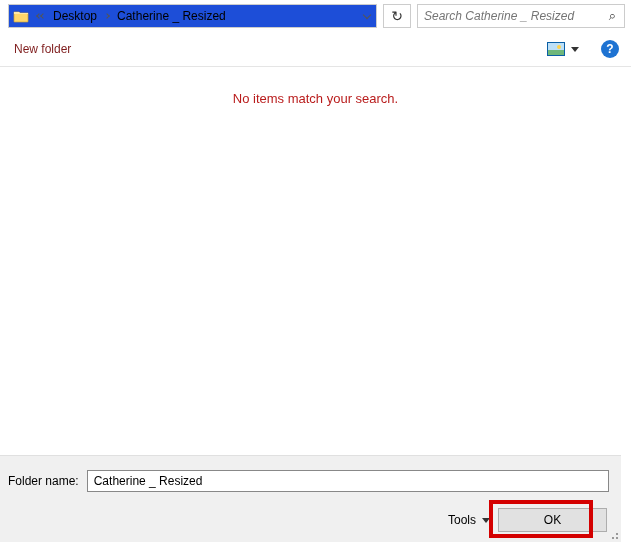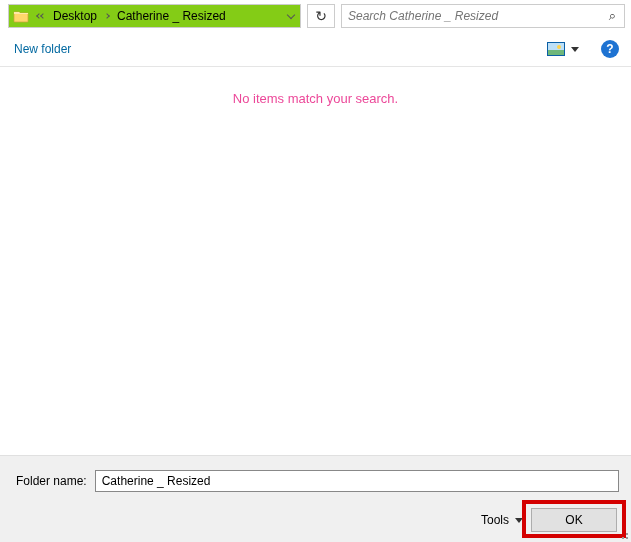--- a/index.html
+++ b/index.html
@@ -19,21 +19,21 @@
     align-items: center;
     padding: 4px 6px 4px 8px;
     gap: 6px;
   }
   .breadcrumb-box {
     flex: 1;
     display: flex;
     align-items: center;
     border: 1px solid #ccc;
     height: 24px;
-    background: #84cc16;
+    background: #1d4ed8;
   }
   .crumb-seg {
     display: flex;
     align-items: center;
     padding: 0 4px;
     height: 100%;
   }
   .folder-ico {
     width: 16px; height: 16px;
     display: inline-block;
@@ -58,21 +58,21 @@
   .refresh-btn {
     width: 28px; height: 24px;
     border: 1px solid #ccc;
     display: flex; align-items:center; justify-content:center;
     background:#fff;
   }
   .refresh-ico {
     font-size: 14px; line-height:1; color:#333;
   }
   .search-box {
-    width: 284px;
+    width: 208px;
     height: 24px;
     border: 1px solid #ccc;
     display: flex;
     align-items: center;
     background: #fff;
   }
   .search-box input {
     flex:1; border:none; outline:none;
     font-size:12px; font-style: italic; color:#555;
     padding: 0 6px;
@@ -80,21 +80,21 @@
   }
   .search-ico {
     padding: 0 8px; font-size:13px; color:#333;
   }
   .toolbar2 {
     display:flex; align-items:center;
     padding: 6px 12px;
     border-bottom: 1px solid #e5e5e5;
   }
   .new-folder {
-    color: #0369a1;
+    color: #7f1d1d;
     padding: 4px 2px;
   }
   .spacer { flex:1; }
   .view-btn {
     display:flex; align-items:center; gap:6px;
     padding: 2px 4px;
   }
   .pic-ico {
     width:18px; height:14px;
     border:1px solid #0a5fa5;
@@ -118,30 +118,30 @@
     display:flex;align-items:center;justify-content:center;
     font-weight:bold;font-size:12px;
     margin-left:18px;
   }
   .main-area {
     height: 376px;
     position: relative;
   }
   .no-items {
     text-align:center;
-    color:#ec4899;
+    color:#b91c1c;
     font-size:13px;
     padding-top: 24px;
   }
   .bottom-panel {
     position:absolute;
-    left:0; right:0; bottom:0;
+    left:0; right:10px; bottom:0;
     background:#f0f0f0;
     border-top:1px solid #e0e0e0;
-    padding: 14px 12px 10px 16px;
+    padding: 14px 12px 10px 8px;
   }
   .fname-row {
     display:flex; align-items:center; gap:8px;
     margin-bottom: 16px;
   }
   .fname-label { font-size:12px; }
   .fname-input {
     flex:1; height:22px;
     border:1px solid #888;
     background:#fff;
@@ -151,21 +151,21 @@
   .btn-row {
     display:flex; align-items:center; justify-content:flex-end;
     gap: 2px;
     padding-right: 2px;
   }
   .tools {
     display:flex; align-items:center; gap:6px;
     margin-right: 6px;
   }
   .win-btn {
-    width: 86px; height:24px;
+    width: 109px; height:24px;
     border:1px solid #adadad;
     background:#e1e1e1;
     font-size:12px;
     display:flex;align-items:center;justify-content:center;
   }
   .ok-hl {
     position:absolute;
     border:4px solid #d40000;
     width:104px; height:38px;
     pointer-events:none;

